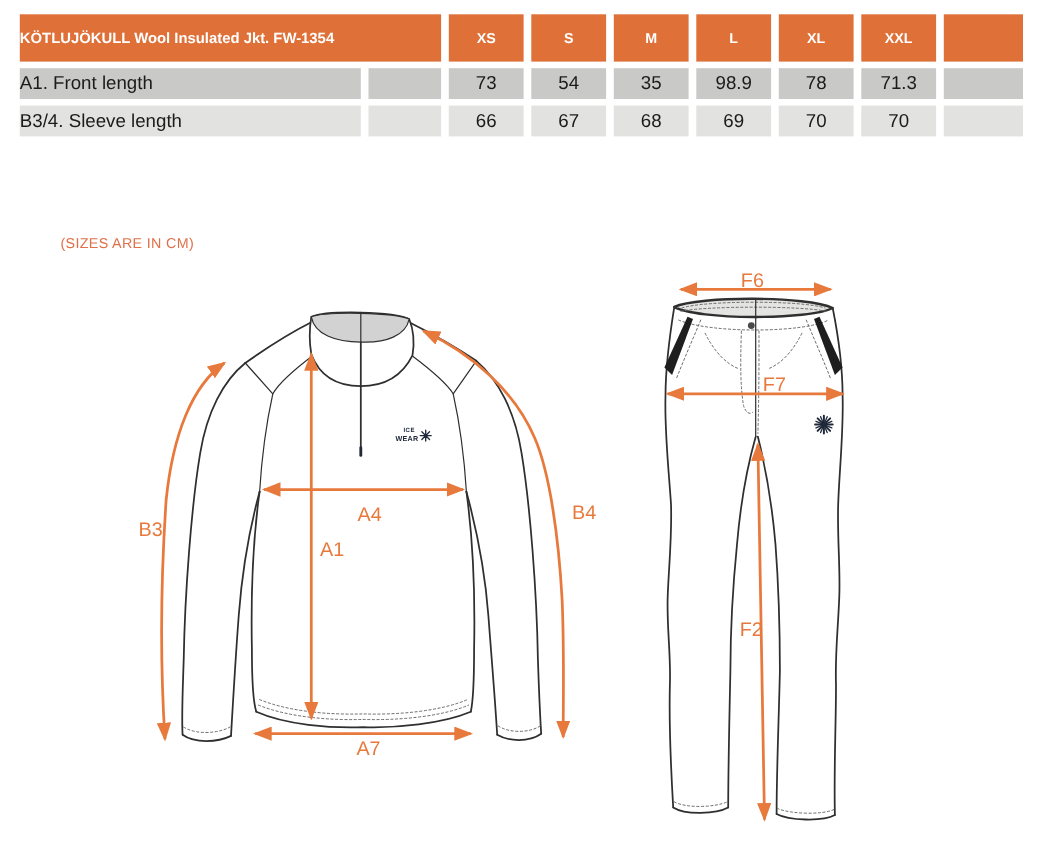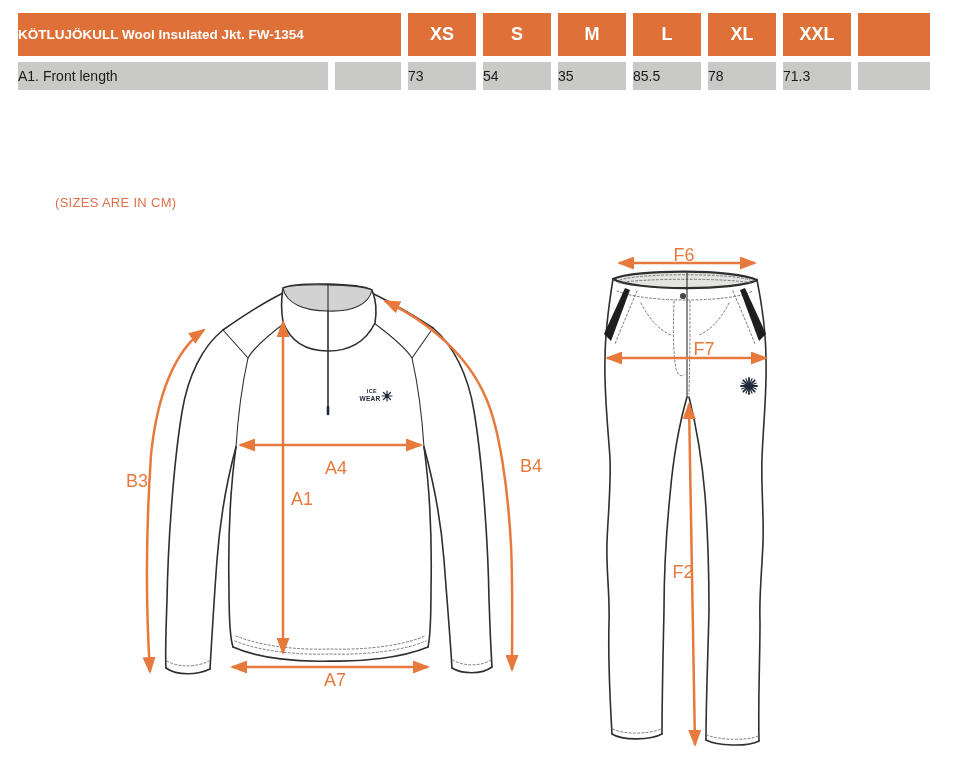--- a/index.html
+++ b/index.html
@@ -3,28 +3,28 @@
 <meta charset="utf-8">
 <style>
   html,body{margin:0;padding:0;background:#fff;}
   body{width:960px;height:783px;font-family:"Liberation Sans",sans-serif;}
   .page{position:relative;width:960px;height:783px;background:#fff;overflow:hidden;}
 
   
   table.size-chart{position:absolute;left:11px;top:7px;border-collapse:separate;border-spacing:7px 6px;table-layout:fixed;}
   .size-chart th,.size-chart td{padding:0;vertical-align:middle;}
   .th-title{background:#DF7038;color:#fff;font-weight:bold;font-size:13.5px;text-align:left;padding-left:42px;height:43px;}
-  .th-size{background:#DF7038;color:#fff;font-weight:bold;font-size:18px;text-align:center;height:43px;}
-  .size-chart td{height:28px;font-size:14px;color:#1b1b1b;}
+  .th-size{background:#DF7038;color:#fff;font-weight:bold;font-size:13px;text-align:center;height:43px;}
+  .size-chart td{height:28px;font-size:17px;color:#1b1b1b;}
   .row-dark td{background:#C9C9C7;}
   .row-light td{background:#E2E2E0;}
   .td-label{text-align:left;padding-left:40px;}
-  .td-val{}
+  .td-val{text-align:center;}
 
-  .sizes-note{position:absolute;left:55px;top:195px;font-size:13px;letter-spacing:.3px;color:#E0704A;}
+  .sizes-note{position:absolute;left:55px;top:213px;font-size:13px;letter-spacing:.3px;color:#E0704A;}
 
   
   svg.diagram{position:absolute;left:0;top:240px;}
   .outline{fill:none;stroke:#2F2F2F;stroke-width:1.6;stroke-linecap:round;stroke-linejoin:round;}
   .thin{stroke-width:1.1;}
   .thick{stroke-width:2.2;}
   .stitch{fill:none;stroke:#6a6a6a;stroke-width:.9;stroke-dasharray:2 2.2;stroke-linecap:round;}
   .arrow{fill:none;stroke:#E8793C;stroke-width:2.5;}
   .dim{font-family:"Liberation Sans",sans-serif;font-size:18px;fill:#E8793C;}
   .logo-txt{font-family:"Liberation Sans",sans-serif;font-weight:bold;fill:#20293a;}
@@ -59,23 +59,34 @@
         <th class="th-size"></th>
       </tr>
     </thead>
     <tbody>
       <tr class="row-dark">
         <td class="td-label">A1. Front length</td>
         <td></td>
         <td class="td-val">73</td>
         <td class="td-val">54</td>
         <td class="td-val">35</td>
-        <td class="td-val">85.5</td>
+        <td class="td-val">98.9</td>
         <td class="td-val">78</td>
         <td class="td-val">71.3</td>
+        <td></td>
+      </tr>
+      <tr class="row-light">
+        <td class="td-label">B3/4. Sleeve length</td>
+        <td></td>
+        <td class="td-val">66</td>
+        <td class="td-val">67</td>
+        <td class="td-val">68</td>
+        <td class="td-val">69</td>
+        <td class="td-val">70</td>
+        <td class="td-val">70</td>
         <td></td>
       </tr>
     </tbody>
   </table>
 
   <div class="sizes-note">(SIZES ARE IN CM)</div>
 
   <svg class="diagram" width="960" height="543" viewBox="0 240 960 543">
     <defs>
       <marker id="ah" viewBox="0 0 17 13" refX="15" refY="6.5" markerWidth="17" markerHeight="13" orient="auto-start-reverse" markerUnits="userSpaceOnUse">

